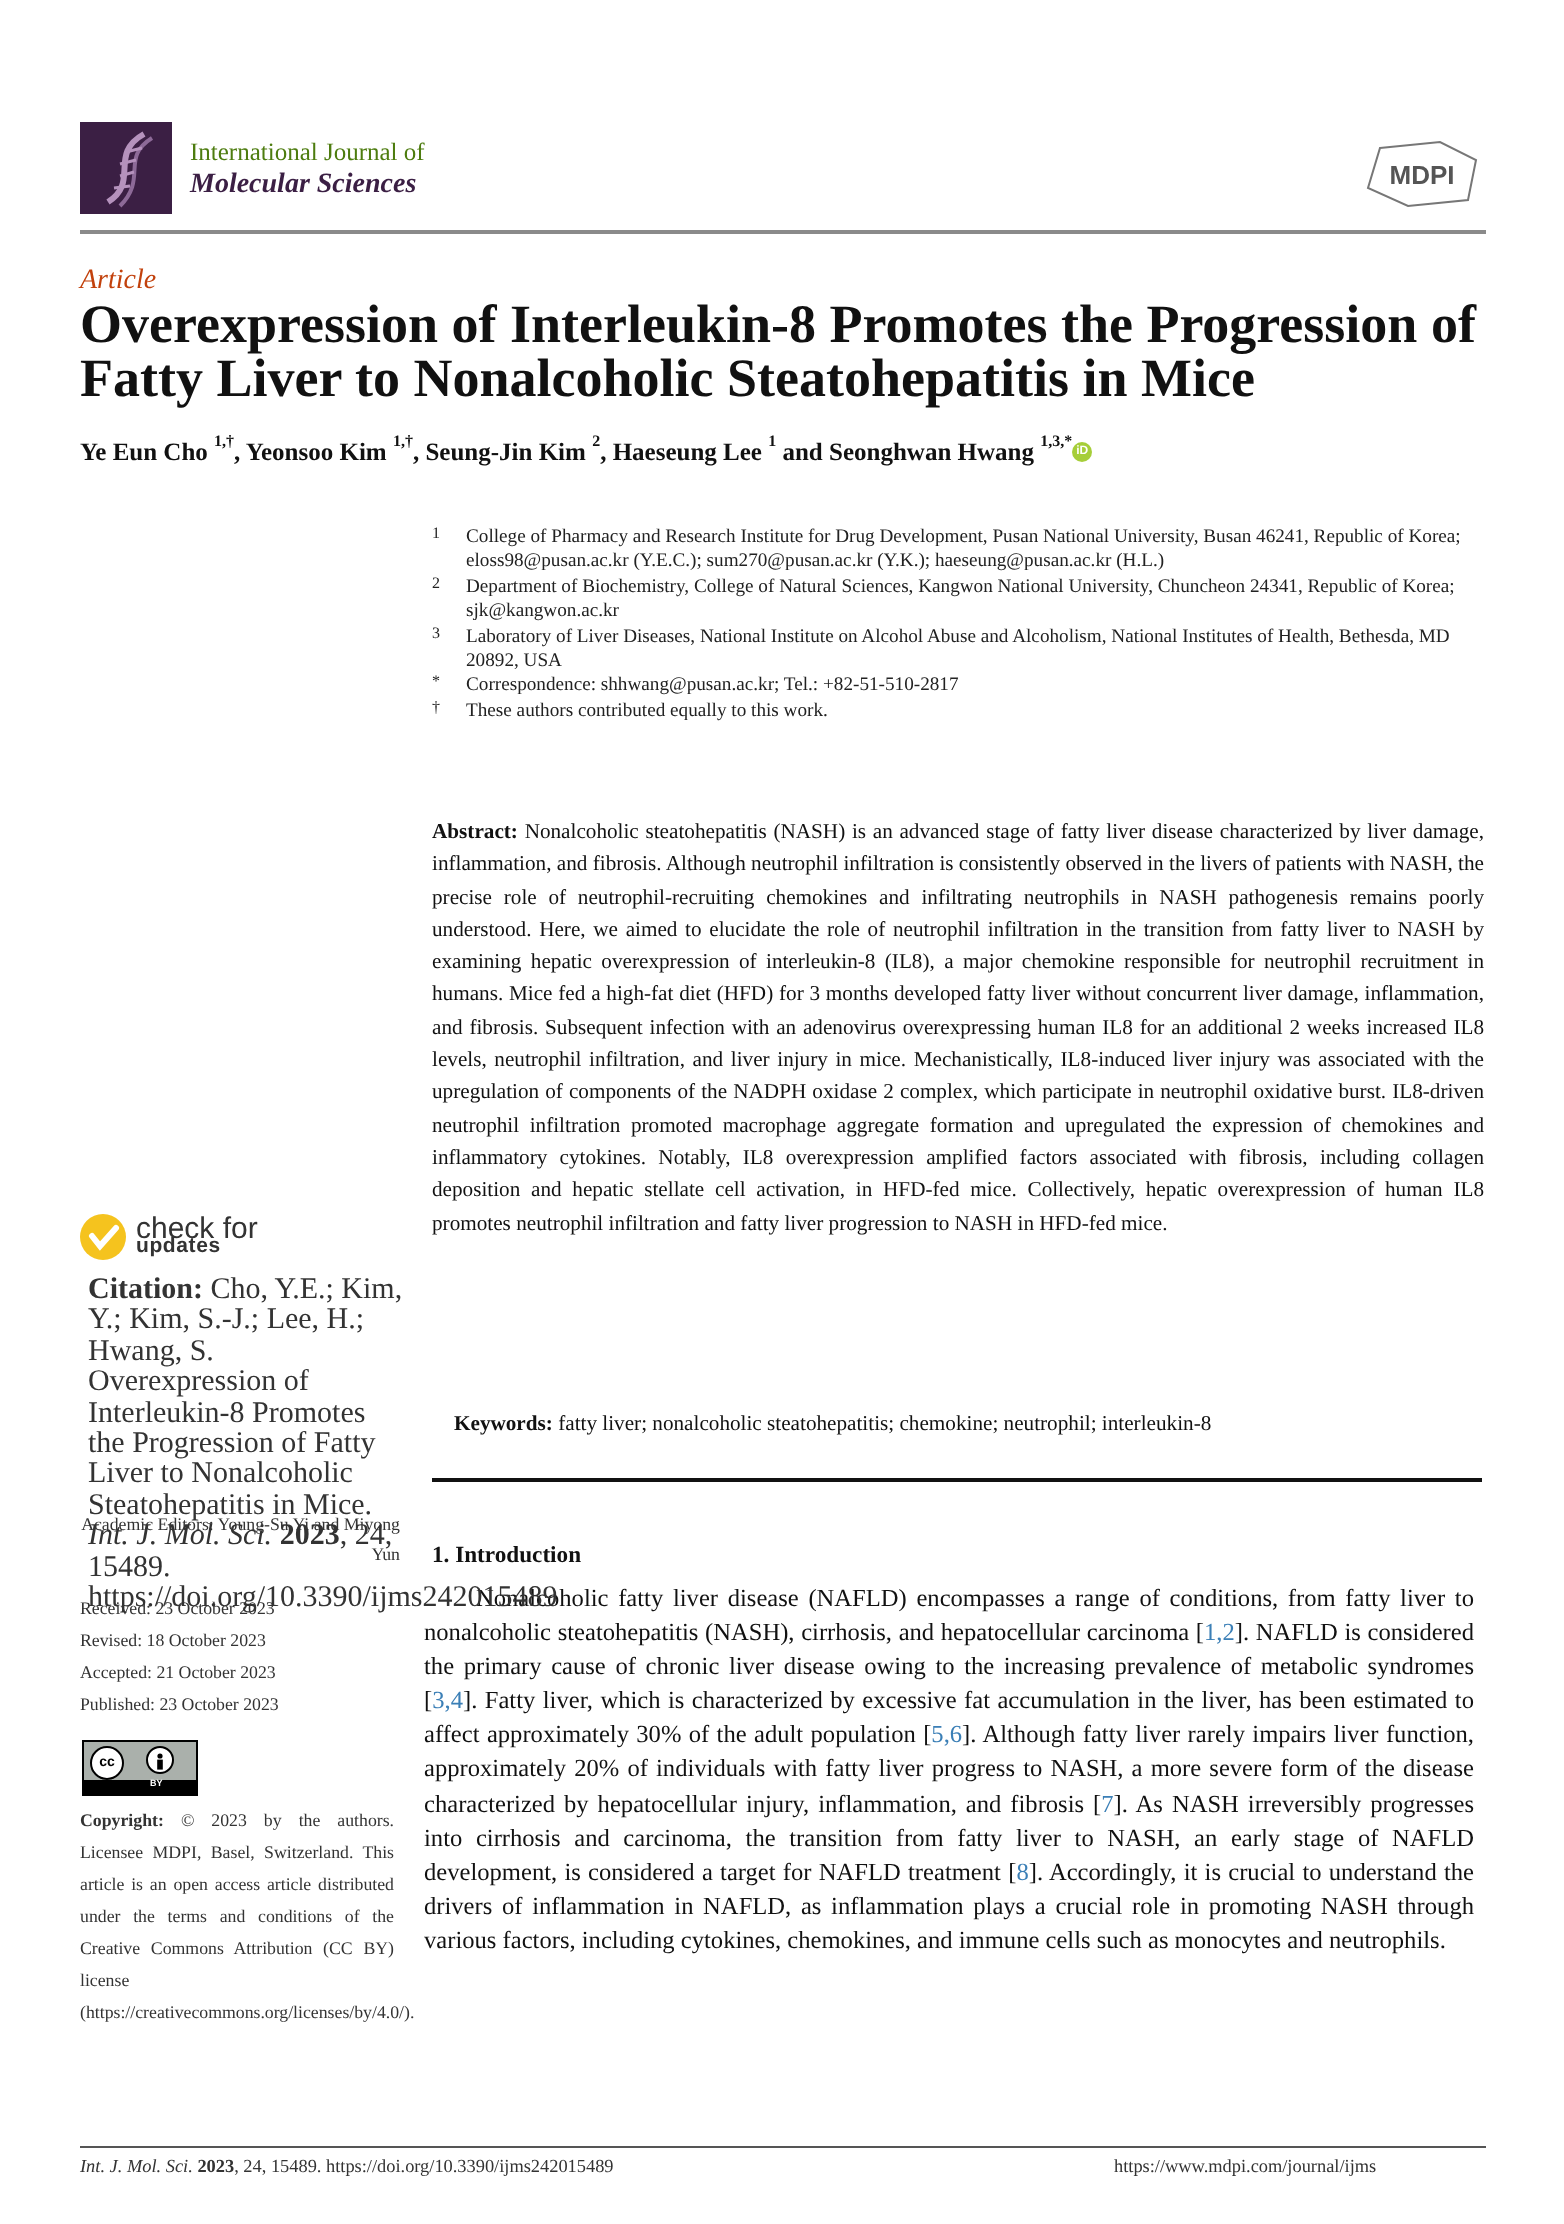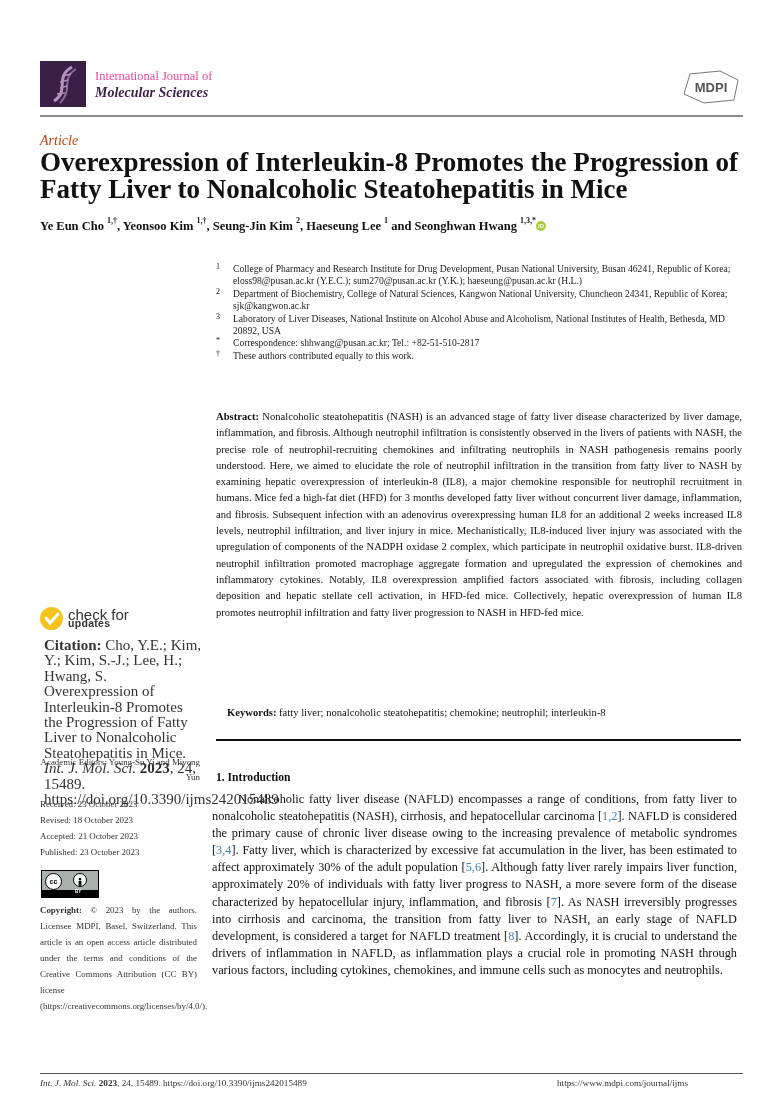--- a/index.html
+++ b/index.html
@@ -1,20 +1,20 @@
 <!DOCTYPE html>
 <html><head>
 <meta charset="utf-8">
 <style>
   html, body { margin:0; padding:0; background:#ffffff; }
   body { width:782px; height:1112px; position:relative; overflow:hidden; font-family:"Liberation Serif", serif; color:#000; }
   .abs { position:absolute; }
   
   #logo-box { left:40px; top:61px; width:46px; height:46px; background:#3b1f44; }
-  #journal-line1 { left:95px; top:69px; font-size:12.5px; color:#ec4899; }
+  #journal-line1 { left:95px; top:69px; font-size:12.5px; color:#4d7c0f; }
   #journal-line2 { left:95px; top:85px; font-size:14px; font-style:italic; font-weight:bold; color:#3b1f44; }
   #header-rule { left:40px; top:115px; width:703px; height:2px; background:#8a8a8a; }
   #mdpi-logo { left:680px; top:70px; width:62px; height:34px; }
   
   #article-type { left:40px; top:133px; font-size:14px; font-style:italic; color:#c2410c; }
   #title { left:40px; top:149px; width:710px; font-size:27px; font-weight:bold; line-height:27px; color:#111; }
   #authors { left:40px; top:219px; font-size:12.5px; font-weight:bold; color:#111; white-space:nowrap; }
   #authors sup { font-size:8px; font-weight:bold; vertical-align:top; position:relative; top:-3px; }
   .orcid { display:inline-block; width:10px; height:10px; border-radius:50%; background:#a6ce39; color:#fff; font-family:"Liberation Sans",sans-serif; font-size:6px; line-height:10px; text-align:center; vertical-align:top; margin-top:2px; }
   

